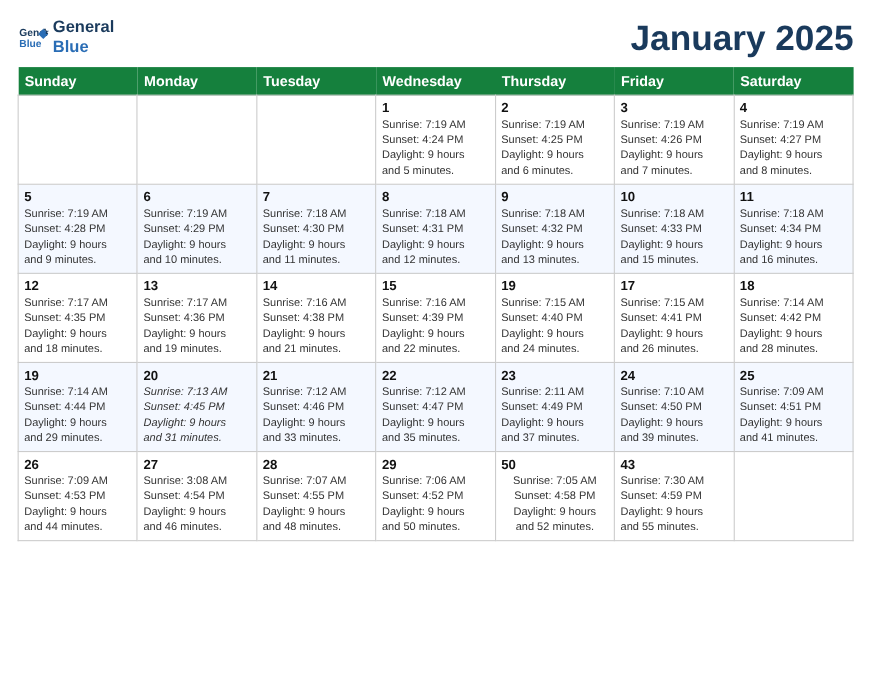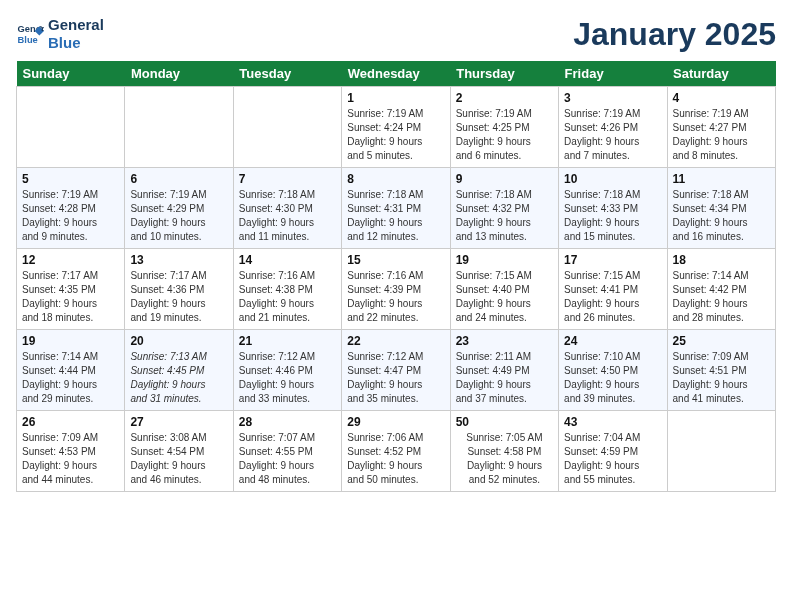--- a/index.html
+++ b/index.html
@@ -323,21 +323,21 @@
         </td>
         <td>
           <div class="day-num">50</div>
           <div class="day-info" style="white-space: pre-line; text-align: center;">Sunrise: 7:05 AM
 Sunset: 4:58 PM
 Daylight: 9 hours
 and 52 minutes.</div>
         </td>
         <td>
           <div class="day-num">43</div>
-          <div class="day-info" style="white-space: pre-line;">Sunrise: 7:04 AM
+          <div class="day-info" style="white-space: pre-line;">Sunrise: 7:30 AM
 Sunset: 4:59 PM
 Daylight: 9 hours
 and 55 minutes.</div>
         </td>
         <td class="empty-cell"></td>
       </tr>
     </tbody>
 </table>
 
 </body></html>

